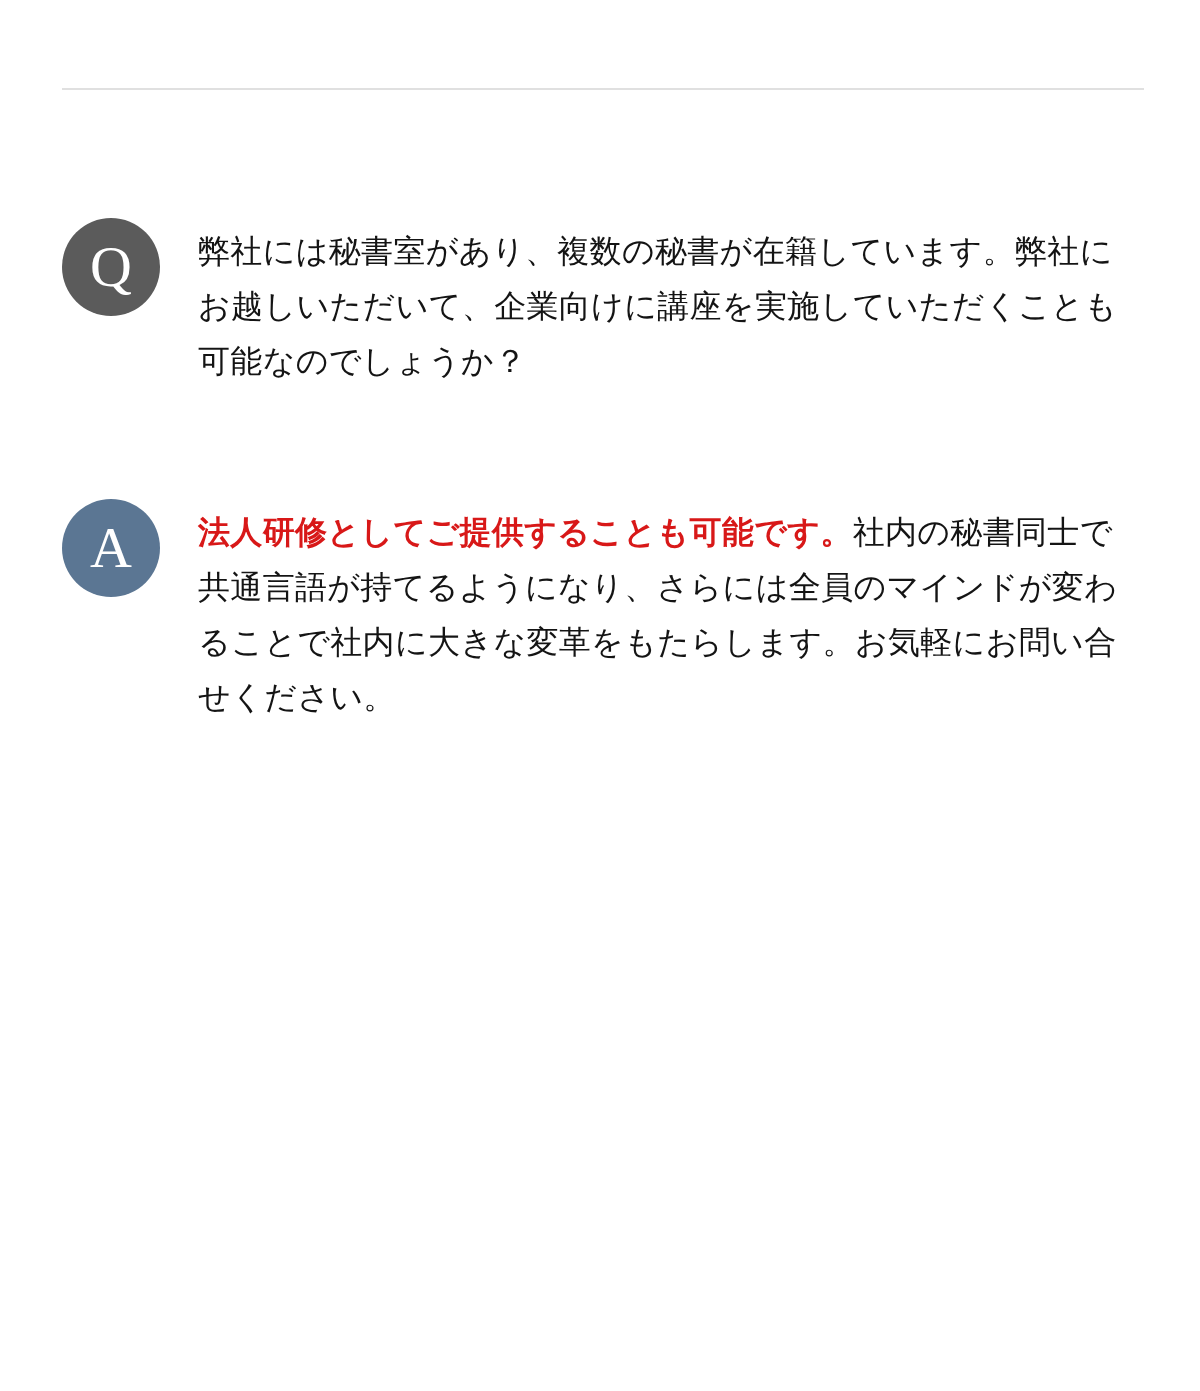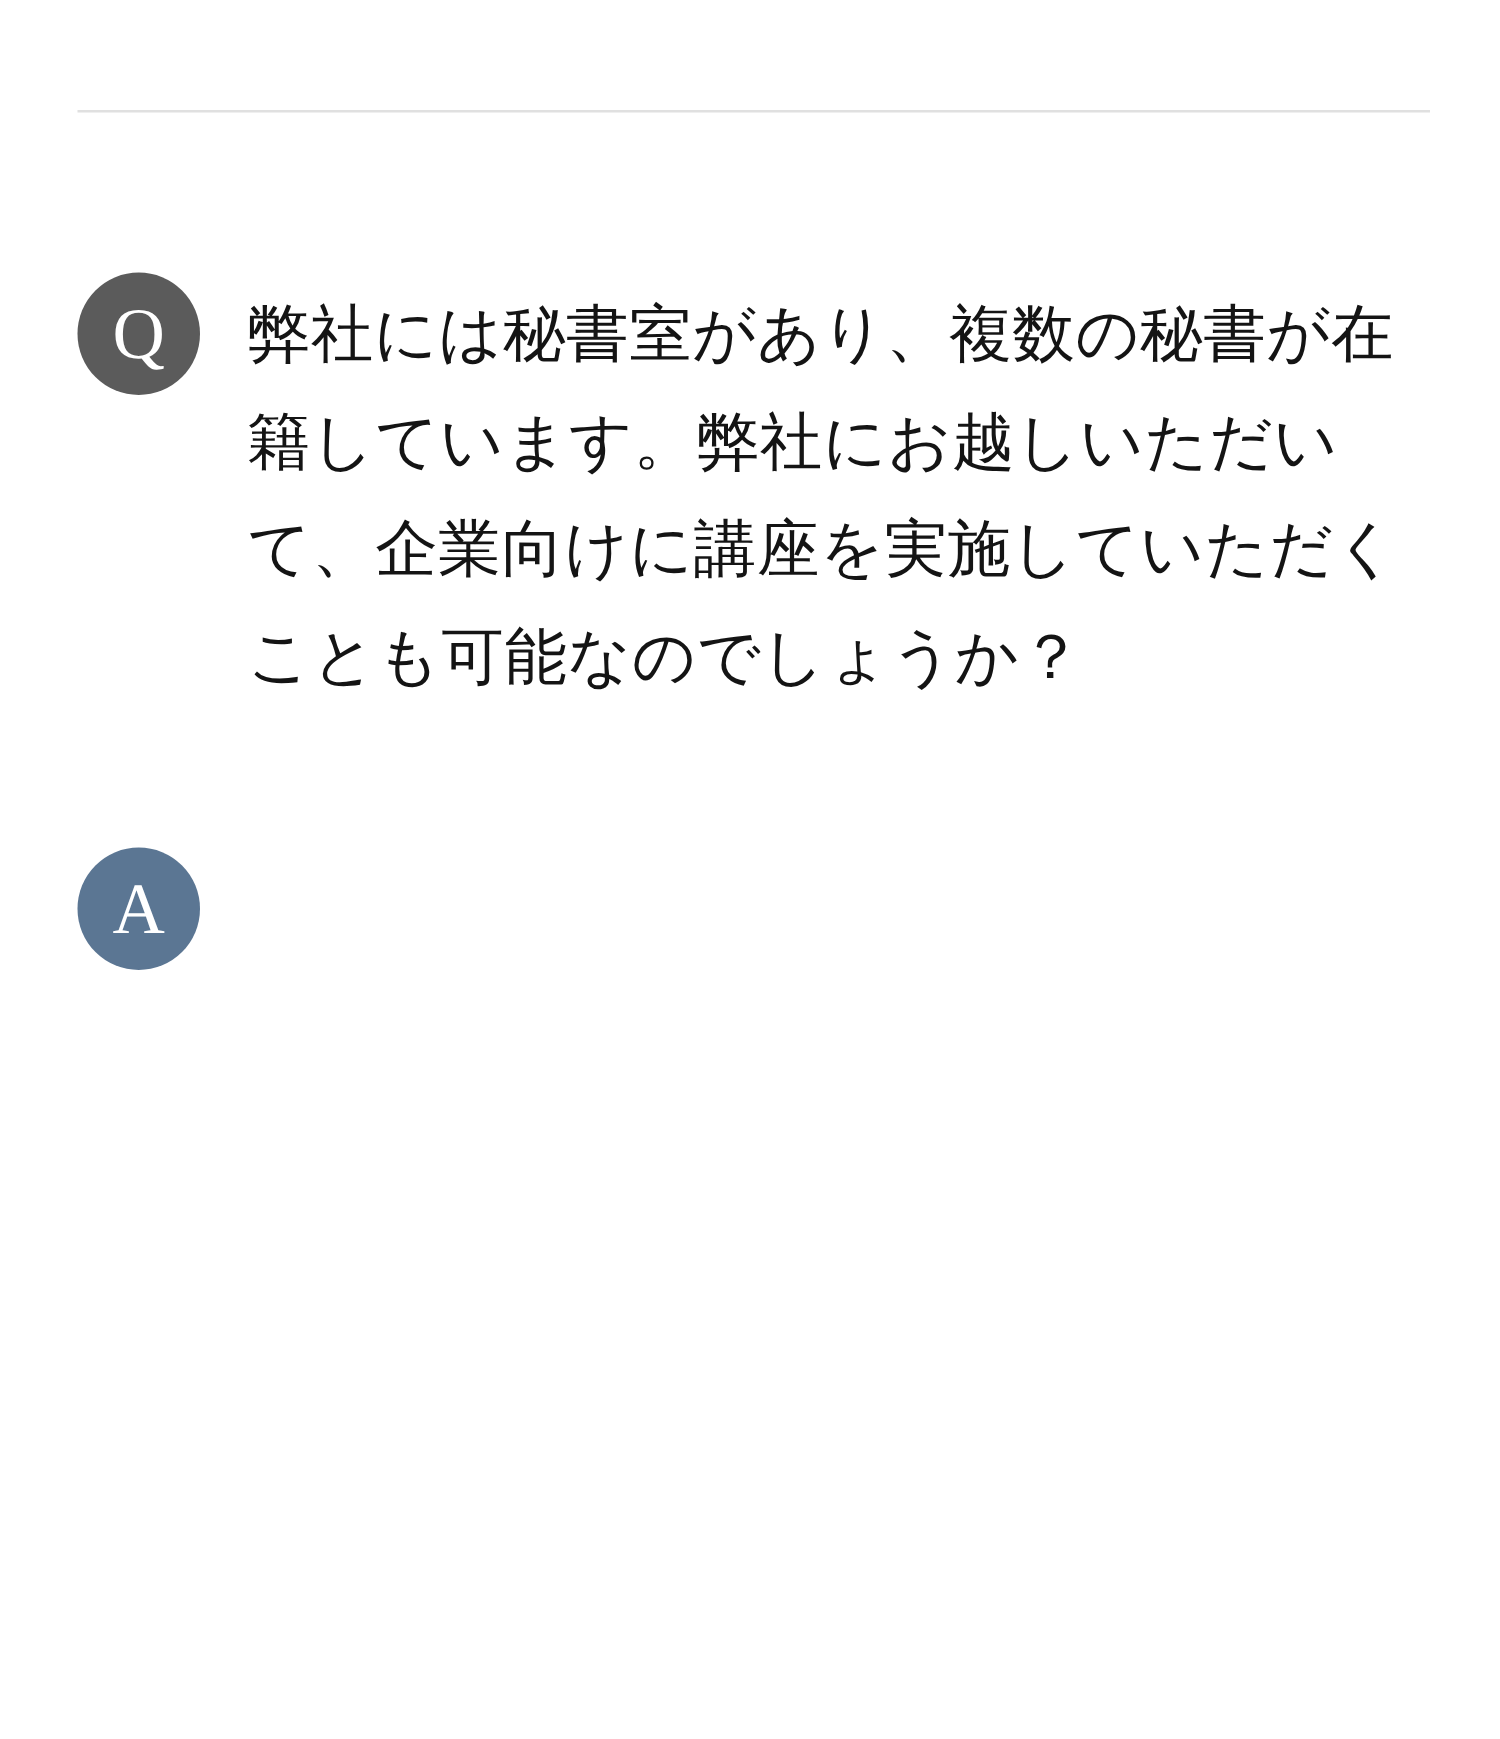--- a/index.html
+++ b/index.html
@@ -58,21 +58,21 @@
     user-select: none;
   }
   .badge-q {
     background: #5b5b5b;
   }
   .badge-a {
     background: #5b7693;
   }
   .qa-text {
     margin-left: 38px;
-    font-size: 50px;
+    font-size: 32px;
     line-height: 1.72;
     letter-spacing: 0.01em;
     font-family: "Liberation Serif", "DejaVu Serif", serif;
     max-width: 946px;
     word-break: break-all;
   }
   .qa-text.question {
     color: #141414;
     padding-top: 6px;
   }
@@ -94,17 +94,18 @@
 
   <div class="faq">
 
     <div class="qa-block">
       <div class="badge badge-q">Q</div>
       <div class="qa-text question">弊社には秘書室があり、複数の秘書が在籍しています。弊社にお越しいただいて、企業向けに講座を実施していただくことも可能なのでしょうか？</div>
     </div>
 
     <div class="qa-block">
       <div class="badge badge-a">A</div>
+      <div class="qa-text answer"><span class="hl">法人研修としてご提供することも可能です。</span><span>社内の秘書同士で共通言語が持てるようになり、さらには全員のマインドが変わることで社内に大きな変革をもたらします。お気軽にお問い合せください。</span></div>
     </div>
 
   </div>
 
 </div>
 
 </body></html>

